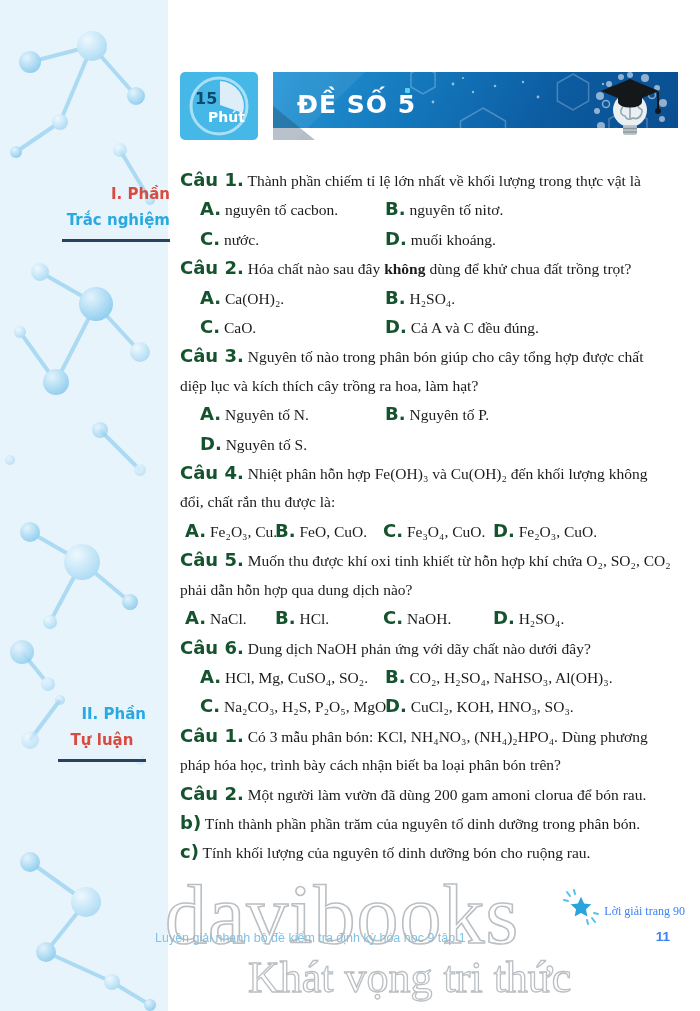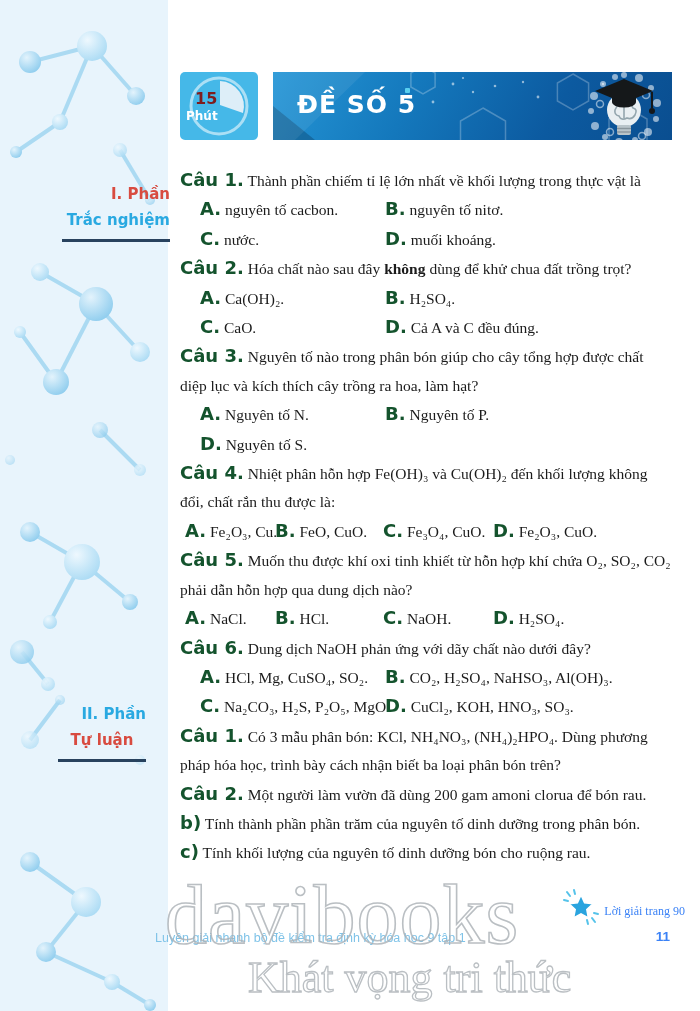--- a/index.html
+++ b/index.html
@@ -24,33 +24,33 @@
   .sec-2{left:58px;top:701px;width:88px;text-align:center;}
   .c-red{color:#d84b40;}
   .c-blue{color:#29a9e1;text-align:right;}
   .sec-rule{height:3px;background:#28425e;margin-top:6px;}
   
   .badge{
     position:absolute;left:180px;top:72px;width:78px;height:68px;
     background:#45b8e8;border-radius:5px;z-index:2;
   }
   .badge .b15{
-    position:absolute;left:15px;top:17px;color:#7f1d1d;
+    position:absolute;left:15px;top:17px;color:#0c4a6e;
     font-family:"DejaVu Sans","Liberation Sans",sans-serif;
     font-weight:bold;font-size:16px;
   }
   .badge .bmin{
-    position:absolute;left:6px;top:37px;color:#fff;
-    font-family:"DejaVu Sans","Liberation Sans",sans-serif;
-    font-size:12px;font-weight:bold;
+    position:absolute;left:28px;top:37px;color:#fff;
+    font-family:"DejaVu Sans","Liberation Sans",sans-serif;
+    font-size:14px;font-weight:bold;
   }
   .banner{
-    position:absolute;left:273px;top:72px;width:399px;height:68px;
+    position:absolute;left:273px;top:72px;width:399px;height:56px;
     background:linear-gradient(118deg,#2596d6 0%,#1478bc 35%,#0c5aa0 70%,#0a4e90 100%);
-    overflow:visible;z-index:1;
+    overflow:visible;z-index:1;padding-left:6px;
   }
   .banner .deco{position:absolute;left:0;top:0;}
   .banner-title{
     position:absolute;left:24px;top:18px;color:#ffffff;
     font-family:"DejaVu Sans","Liberation Sans",sans-serif;
     font-weight:bold;font-size:25px;letter-spacing:1px;white-space:nowrap;
   }
   .title-tick{
     position:absolute;left:132px;top:16px;width:5px;height:5px;
     background:#59d0f0;border-radius:1px;

